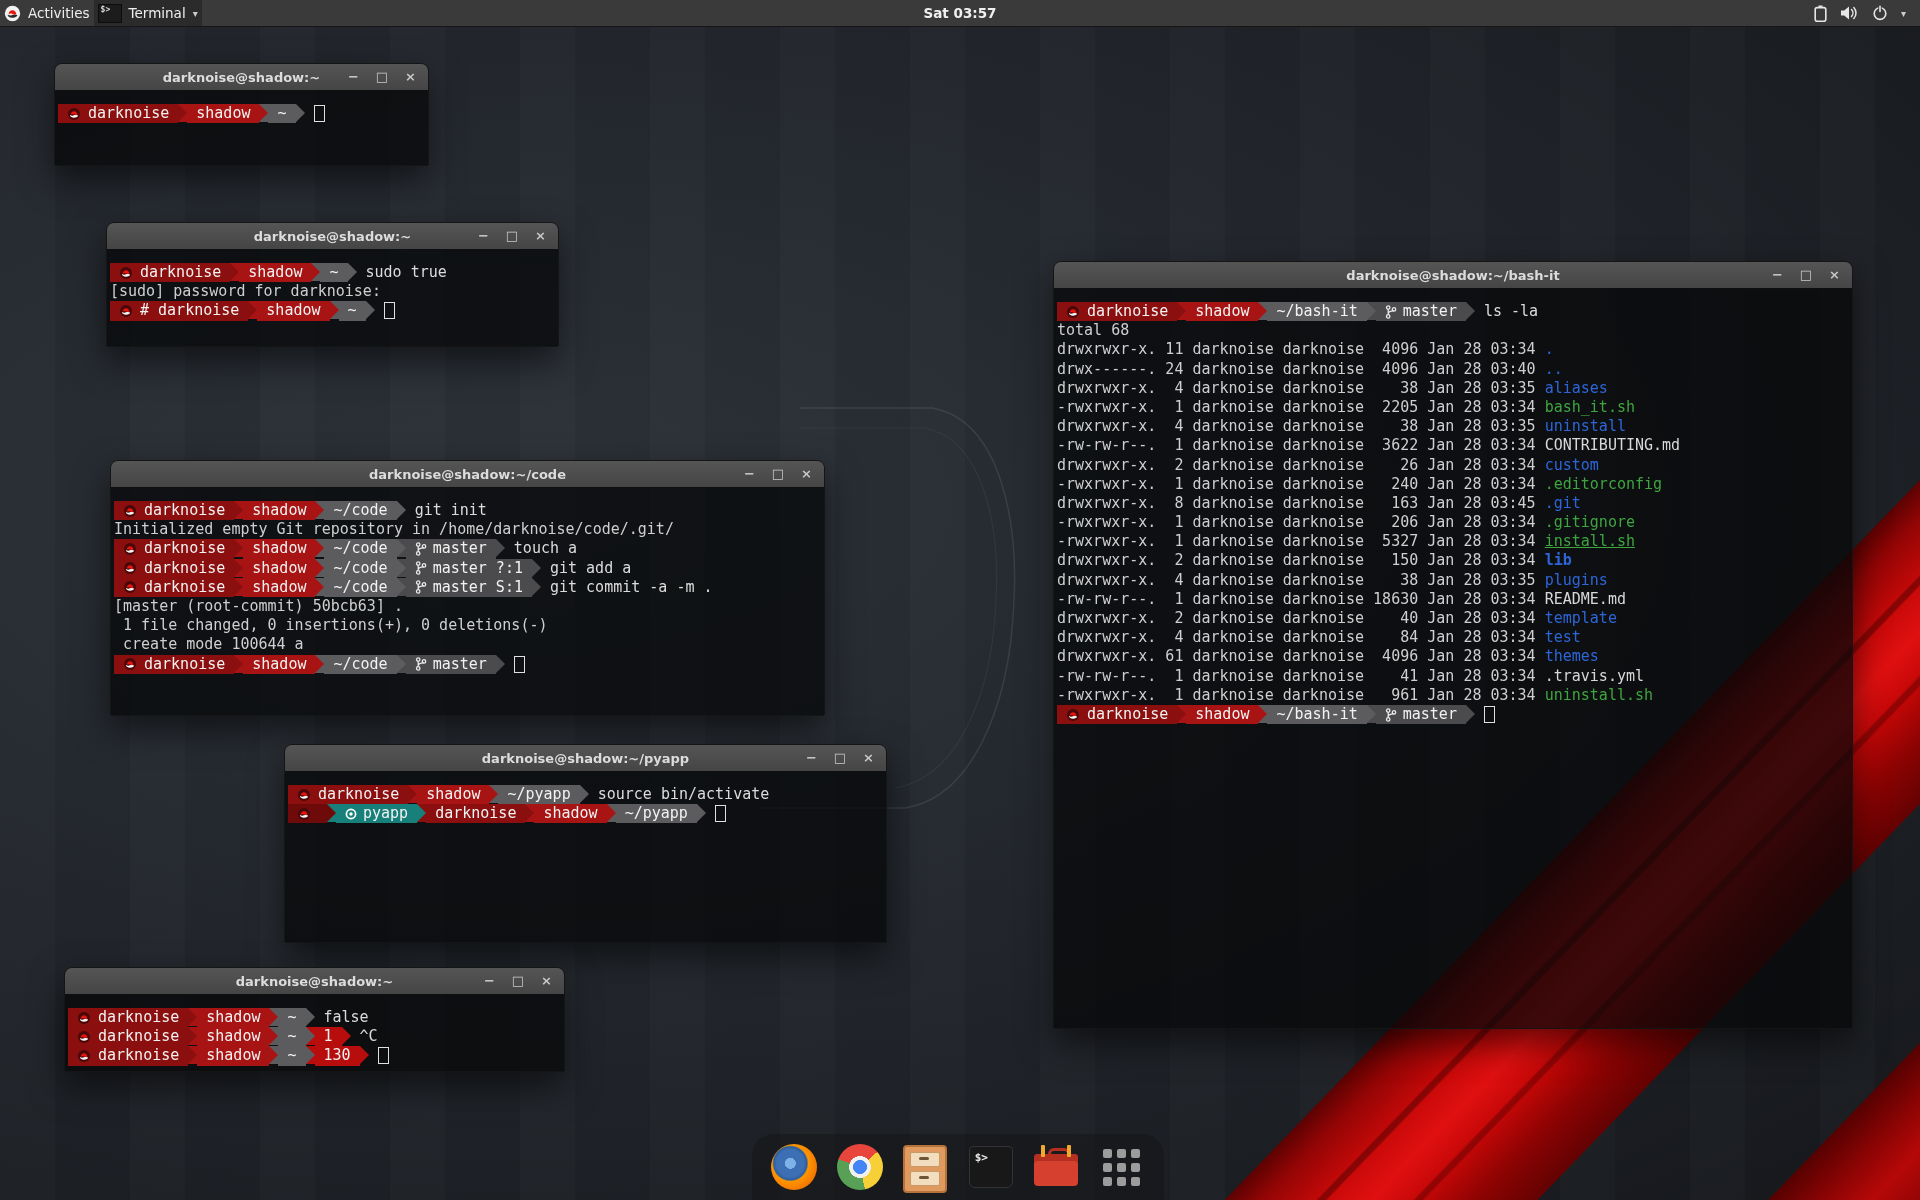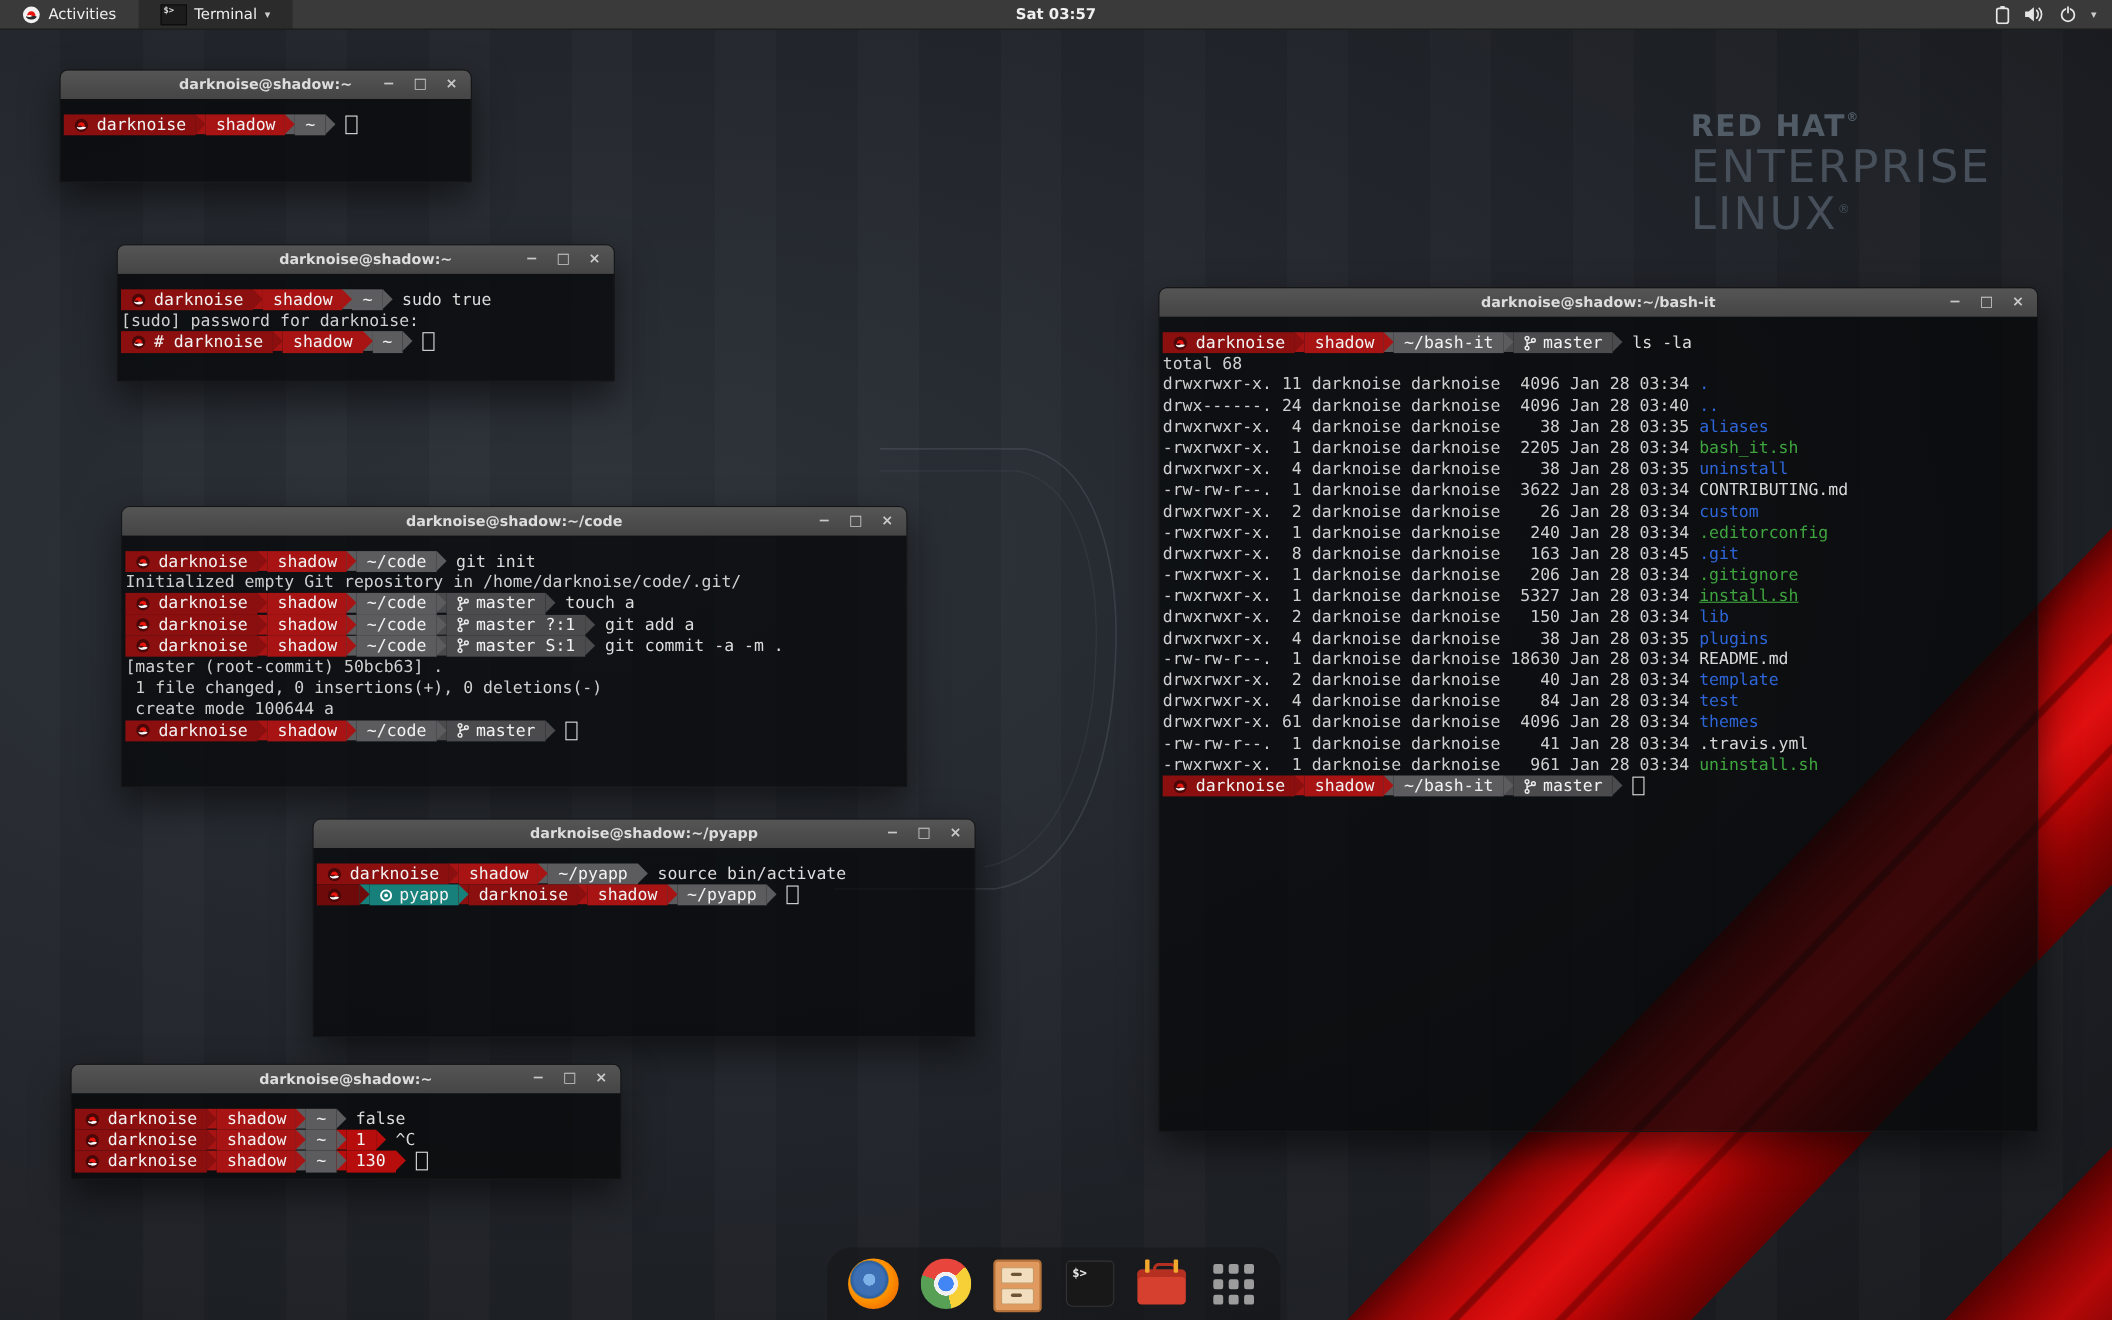--- a/index.html
+++ b/index.html
@@ -17,21 +17,21 @@
   .stripe{position:absolute;transform:rotate(-46deg);z-index:2;}
   .stripe-main{width:1500px;height:225px;left:870px;top:840px;
     background:
       linear-gradient(to bottom, rgba(0,0,0,0) 0 29%, rgba(60,0,0,0.45) 30% 32%, rgba(0,0,0,0) 33% 60%, rgba(70,0,0,0.4) 61% 63%, rgba(0,0,0,0) 64%),
       linear-gradient(to bottom,#5c0202 0%,#930505 12%,#c90909 32%,#e01010 47%,#c50707 62%,#8e0303 80%,#640202 100%);}
   .stripe-corner{width:900px;height:135px;left:1480px;top:1062px;
     background:linear-gradient(to bottom,#560101 0%,#8e0404 30%,#b60808 55%,#7c0303 100%);}
   
   .topbar{position:absolute;left:0;top:0;width:1920px;height:26px;background:#3a3a3a;
     border-bottom:1px solid #161616;z-index:50;display:flex;align-items:center;color:#eee;font-size:13.5px;}
-  .tb-item{display:flex;align-items:center;gap:7px;padding:0 20px;height:26px;cursor:default;}
+  .tb-item{display:flex;align-items:center;gap:7px;padding:0 4px;height:26px;cursor:default;}
   .tb-clock{position:absolute;left:50%;transform:translateX(-50%);font-weight:bold;color:#f0f0f0;}
   .tb-right{margin-left:auto;display:flex;align-items:center;gap:13px;padding-right:14px;}
   .term-mini{display:inline-block;width:20px;height:17px;background:#1c1c1c;border:1px solid #0c0c0c;
     color:#ddd;font:bold 8px/10px "DejaVu Sans Mono",monospace;padding-left:2px;}
   .tb-caret{font-size:10px;color:#ccc;}
   
   .window{position:absolute;z-index:10;border:1px solid #151515;border-radius:8px 8px 2px 2px;
     box-shadow:0 14px 34px rgba(0,0,0,0.55);}
   .titlebar{height:26px;background:linear-gradient(#555,#454545);border-bottom:1px solid #2a2a2a;
     border-radius:7px 7px 0 0;position:relative;display:flex;align-items:center;justify-content:center;}
@@ -74,25 +74,20 @@
 </head>
 <body>
 
 <div class="desktop">
 
   <svg class="arcs" width="420" height="470">
     <path d="M100 28 H232 C300 40 318 140 314 220 C310 330 270 418 205 428 H58" fill="none" stroke="#6a737c" stroke-opacity="0.28" stroke-width="1.5"></path>
     <path d="M100 48 H225 C285 60 300 150 296 220 C292 320 255 398 195 408" fill="none" stroke="#6a737c" stroke-opacity="0.16" stroke-width="1.2"></path>
   </svg>
 
-  <div class="brand">
-    <div class="b1"><span>RED HAT</span><sup>®</sup></div>
-    <div class="b2"><span>ENTERPRISE</span></div>
-    <div class="b3"><span>LINUX</span><sup>®</sup></div>
-  </div>
 
   <div class="stripe stripe-main"></div>
   <div class="stripe stripe-corner"></div>
 
   <div class="window" style="left: 54px; top: 63px; width: 373px; height: 101px;">
     <div class="titlebar">
       <span class="wtitle">darknoise@shadow:~</span>
       <span class="controls">
           <span class="wbtn">−</span>
           <span class="wbtn">□</span>
@@ -283,21 +278,21 @@
         <div class="tline"><span class="outtext">drwx------. 24 darknoise darknoise  4096 Jan 28 03:40 </span><span class="fname" style="color: rgb(46, 102, 217);">..</span></div>
         <div class="tline"><span class="outtext">drwxrwxr-x.  4 darknoise darknoise    38 Jan 28 03:35 </span><span class="fname" style="color: rgb(46, 102, 217);">aliases</span></div>
         <div class="tline"><span class="outtext">-rwxrwxr-x.  1 darknoise darknoise  2205 Jan 28 03:34 </span><span class="fname" style="color: rgb(63, 165, 63);">bash_it.sh</span></div>
         <div class="tline"><span class="outtext">drwxrwxr-x.  4 darknoise darknoise    38 Jan 28 03:35 </span><span class="fname" style="color: rgb(46, 102, 217);">uninstall</span></div>
         <div class="tline"><span class="outtext">-rw-rw-r--.  1 darknoise darknoise  3622 Jan 28 03:34 </span><span class="fname" style="color: rgb(216, 216, 216);">CONTRIBUTING.md</span></div>
         <div class="tline"><span class="outtext">drwxrwxr-x.  2 darknoise darknoise    26 Jan 28 03:34 </span><span class="fname" style="color: rgb(46, 102, 217);">custom</span></div>
         <div class="tline"><span class="outtext">-rwxrwxr-x.  1 darknoise darknoise   240 Jan 28 03:34 </span><span class="fname" style="color: rgb(63, 165, 63);">.editorconfig</span></div>
         <div class="tline"><span class="outtext">drwxrwxr-x.  8 darknoise darknoise   163 Jan 28 03:45 </span><span class="fname" style="color: rgb(46, 102, 217);">.git</span></div>
         <div class="tline"><span class="outtext">-rwxrwxr-x.  1 darknoise darknoise   206 Jan 28 03:34 </span><span class="fname" style="color: rgb(63, 165, 63);">.gitignore</span></div>
         <div class="tline"><span class="outtext">-rwxrwxr-x.  1 darknoise darknoise  5327 Jan 28 03:34 </span><span class="fname" style="color: rgb(63, 165, 63); text-decoration: underline;">install.sh</span></div>
-        <div class="tline"><span class="outtext">drwxrwxr-x.  2 darknoise darknoise   150 Jan 28 03:34 </span><span class="fname" style="color: rgb(46, 102, 217);">lib</span></div>
+        <div class="tline"><span class="outtext">drwxrwxr-x.  2 darknoise darknoise   150 Jan 28 03:34 </span><span class="fname" style="color: rgb(46, 102, 217); font-weight: bold;">lib</span></div>
         <div class="tline"><span class="outtext">drwxrwxr-x.  4 darknoise darknoise    38 Jan 28 03:35 </span><span class="fname" style="color: rgb(46, 102, 217);">plugins</span></div>
         <div class="tline"><span class="outtext">-rw-rw-r--.  1 darknoise darknoise 18630 Jan 28 03:34 </span><span class="fname" style="color: rgb(216, 216, 216);">README.md</span></div>
         <div class="tline"><span class="outtext">drwxrwxr-x.  2 darknoise darknoise    40 Jan 28 03:34 </span><span class="fname" style="color: rgb(46, 102, 217);">template</span></div>
         <div class="tline"><span class="outtext">drwxrwxr-x.  4 darknoise darknoise    84 Jan 28 03:34 </span><span class="fname" style="color: rgb(46, 102, 217);">test</span></div>
         <div class="tline"><span class="outtext">drwxrwxr-x. 61 darknoise darknoise  4096 Jan 28 03:34 </span><span class="fname" style="color: rgb(46, 102, 217);">themes</span></div>
         <div class="tline"><span class="outtext">-rw-rw-r--.  1 darknoise darknoise    41 Jan 28 03:34 </span><span class="fname" style="color: rgb(216, 216, 216);">.travis.yml</span></div>
         <div class="tline"><span class="outtext">-rwxrwxr-x.  1 darknoise darknoise   961 Jan 28 03:34 </span><span class="fname" style="color: rgb(63, 165, 63);">uninstall.sh</span></div>
         <div class="tline"><span class="seg" style="background: rgb(139, 15, 15);"><svg width="14" height="14" viewBox="0 0 20 20" style="vertical-align:-2px;margin-right:7px">
               <circle cx="10" cy="10" r="8.6" fill="#4a0707"></circle>
               <path d="M4.2 11.6c1.9 1.15 4 1.15 5.8.35 1.9-.85 3.9-.8 5.8.1.3 1.5-2.4 3.3-5.8 3.3s-6.3-1.9-5.8-3.75z" fill="#f5f5f5"></path>

